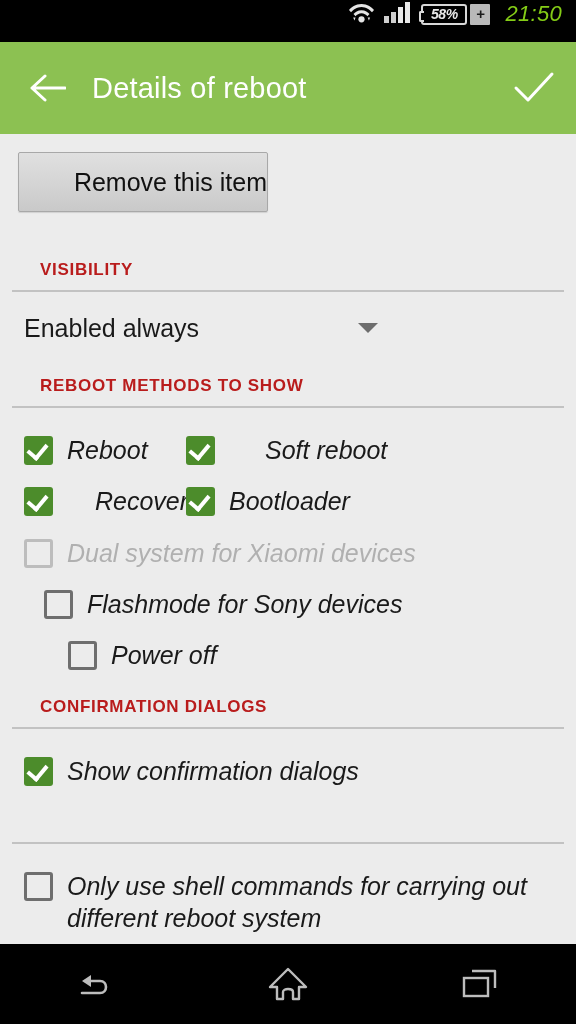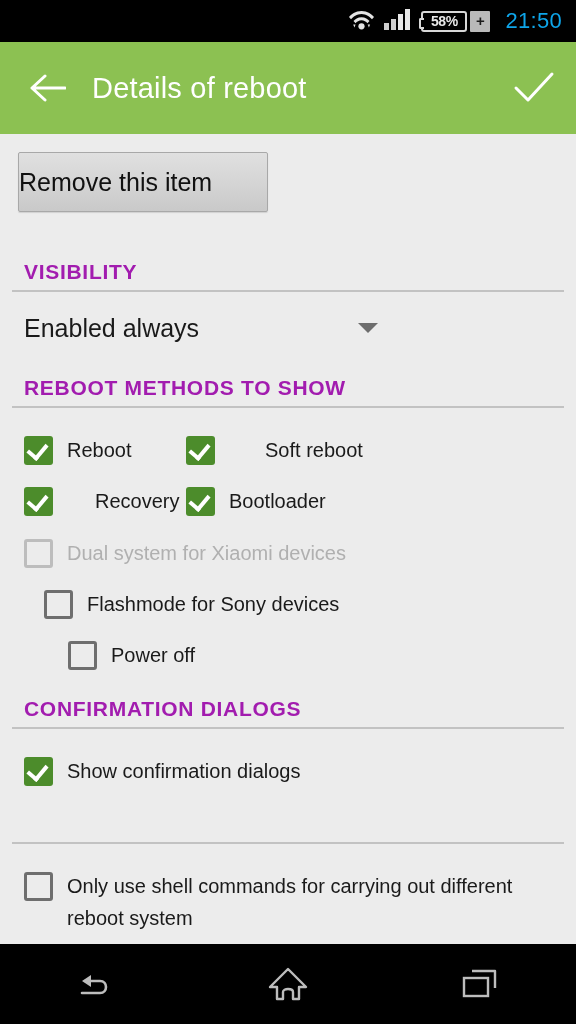--- a/index.html
+++ b/index.html
@@ -22,23 +22,24 @@
   }
 
   
   .status-bar {
     position: absolute;
     top: 0; left: 0;
     width: 576px;
     height: 42px;
     background: #000000;
     display: flex;
-    align-items: center;
+    align-items: flex-start;
     justify-content: flex-end;
     padding-right: 14px;
+    font-style: italic;
   }
   .status-icons {
     display: flex;
     align-items: center;
     gap: 9px;
   }
   .wifi-icon { display: block; }
   .signal-icon { display: block; }
   .battery-wrap {
     display: flex;
@@ -81,21 +82,21 @@
     height: 21px;
     background: #b9b9b9;
     color: #1c1c1c;
     font-size: 15px;
     font-weight: bold;
     line-height: 20px;
     text-align: center;
     border-radius: 1px;
   }
   .clock {
-    color: #0ea5e9;
+    color: #84cc16;
     font-size: 22px;
     line-height: 1;
     margin-left: 6px;
     letter-spacing: 0.3px;
   }
 
   
   .app-bar {
     position: absolute;
     top: 42px; left: 0;
@@ -150,28 +151,28 @@
     height: 60px;
     background: linear-gradient(to bottom, #e0e0e0 0%, #d4d4d4 55%, #c9c9c9 100%);
     border: 1px solid #a8a8a8;
     border-radius: 2px;
     box-shadow: 0 1px 1px rgba(0,0,0,0.12);
     color: #111111;
     font-size: 25px;
     font-family: "Liberation Sans", sans-serif;
     cursor: pointer;
     line-height: 58px;
-    text-align: left;
+    text-align: right;
   }
 
   .section-header {
     position: absolute;
-    left: 24px;
-    color: #a21caf;
-    font-size: 21px;
+    left: 40px;
+    color: #b91c1c;
+    font-size: 17px;
     font-weight: bold;
     letter-spacing: 0.7px;
   }
   .divider {
     position: absolute;
     left: 12px;
     width: 552px;
     height: 2px;
     background: #c2c2c2;
   }
@@ -231,23 +232,24 @@
     top: 4px;
     width: 13px;
     height: 19px;
     border-right: 4px solid #ffffff;
     border-bottom: 4px solid #ffffff;
     transform: rotate(40deg);
   }
   .cb-label {
     margin-left: 14px;
     color: #1a1a1a;
-    font-size: 20px;
+    font-size: 25px;
     line-height: 33px;
     white-space: nowrap;
+    font-style: italic;
   }
   .cb-label.disabled { color: #b0b0b0; }
   .cb-label.wrap { white-space: normal; line-height: 32px; }
 
   
   .nav-bar {
     position: absolute;
     bottom: 0; left: 0;
     width: 576px;
     height: 80px;

